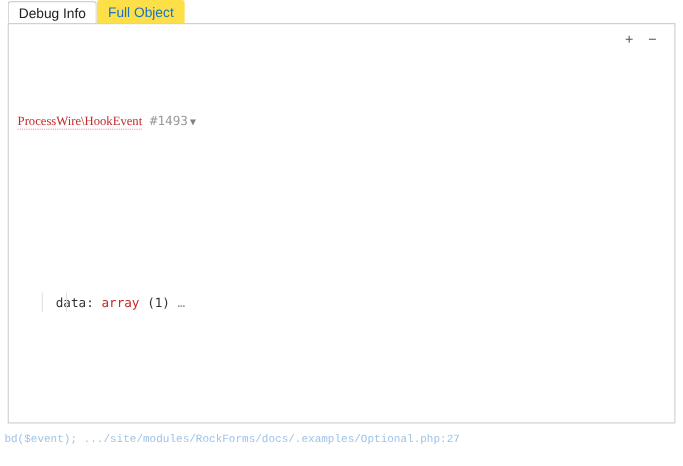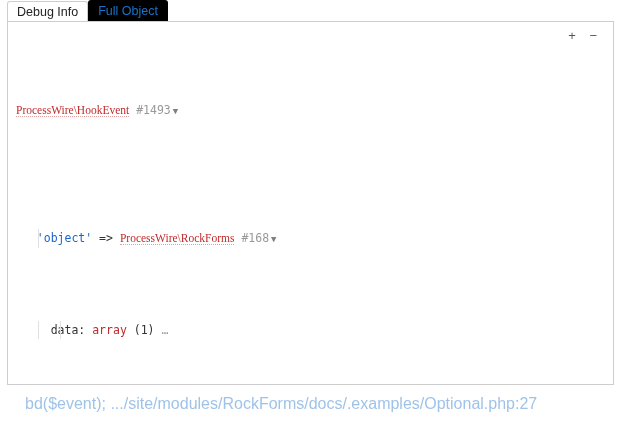--- a/index.html
+++ b/index.html
@@ -33,21 +33,21 @@
     border: 1px solid #cdcdcd;
     border-bottom: none;
     border-radius: 3px 3px 0 0;
     position: relative;
     top: 1px;
     cursor: pointer;
     white-space: nowrap;
   }
   .tab.inactive {
     color: #1a73c8;
-    background: #000000;
+    background: #fde047;
     border-color: transparent;
     border-bottom: 1px solid #cdcdcd;
     top: 1px;
   }
 
   
   .panel {
     position: relative;
     margin: 0 7px;
     border: 1px solid #cdcdcd;
@@ -99,23 +99,23 @@
   .t-key     { color: #1a66c8; }
   .t-arrow   { color: #333333; }
   .t-type    { color: #c22a2a; }
   .t-count   { color: #333333; }
   .t-plain   { color: #333333; }
   .t-ellipsis{ color: #999999; }
   .toggle    { color: #808080; font-size: 9px; padding-left: 2px; cursor: pointer; }
 
   
   .footer {
-    padding: 10px 8px 0 25px;
-    font-family: Liberation Sans, sans-serif;
-    font-size: 16px;
+    padding: 10px 8px 0 4px;
+    font-family: Liberation Mono, monospace;
+    font-size: 10px;
     color: #9fc3e8;
     white-space: nowrap;
     cursor: pointer;
   }
 </style>
 </head>
 <body>
 
 <div class="tabbar">
   <div class="tab">Debug Info</div>
@@ -130,21 +130,20 @@
   </div>
 
   <div class="dump">
 
     
     <div class="row"><span class="t-class">ProcessWire\HookEvent</span><span class="t-plain"> </span><span class="t-id">#1493</span><span class="toggle">▼</span></div>
 
     
 
     
-    <div class="row"><span class="guide" style="left:22px"></span>   <span class="t-key">'object'</span> <span class="t-arrow">=&gt;</span> <span class="t-class">ProcessWire\RockForms</span> <span class="t-id">#168</span><span class="toggle">▼</span></div>
 
     
     <div class="row"><span class="guide" style="left:22px"></span><span class="guide" style="left:44px"></span>     <span class="t-plain">data:</span> <span class="t-type">array</span> <span class="t-count">(1)</span> <span class="t-ellipsis">…</span></div>
 
     
     
 
     
     
 

